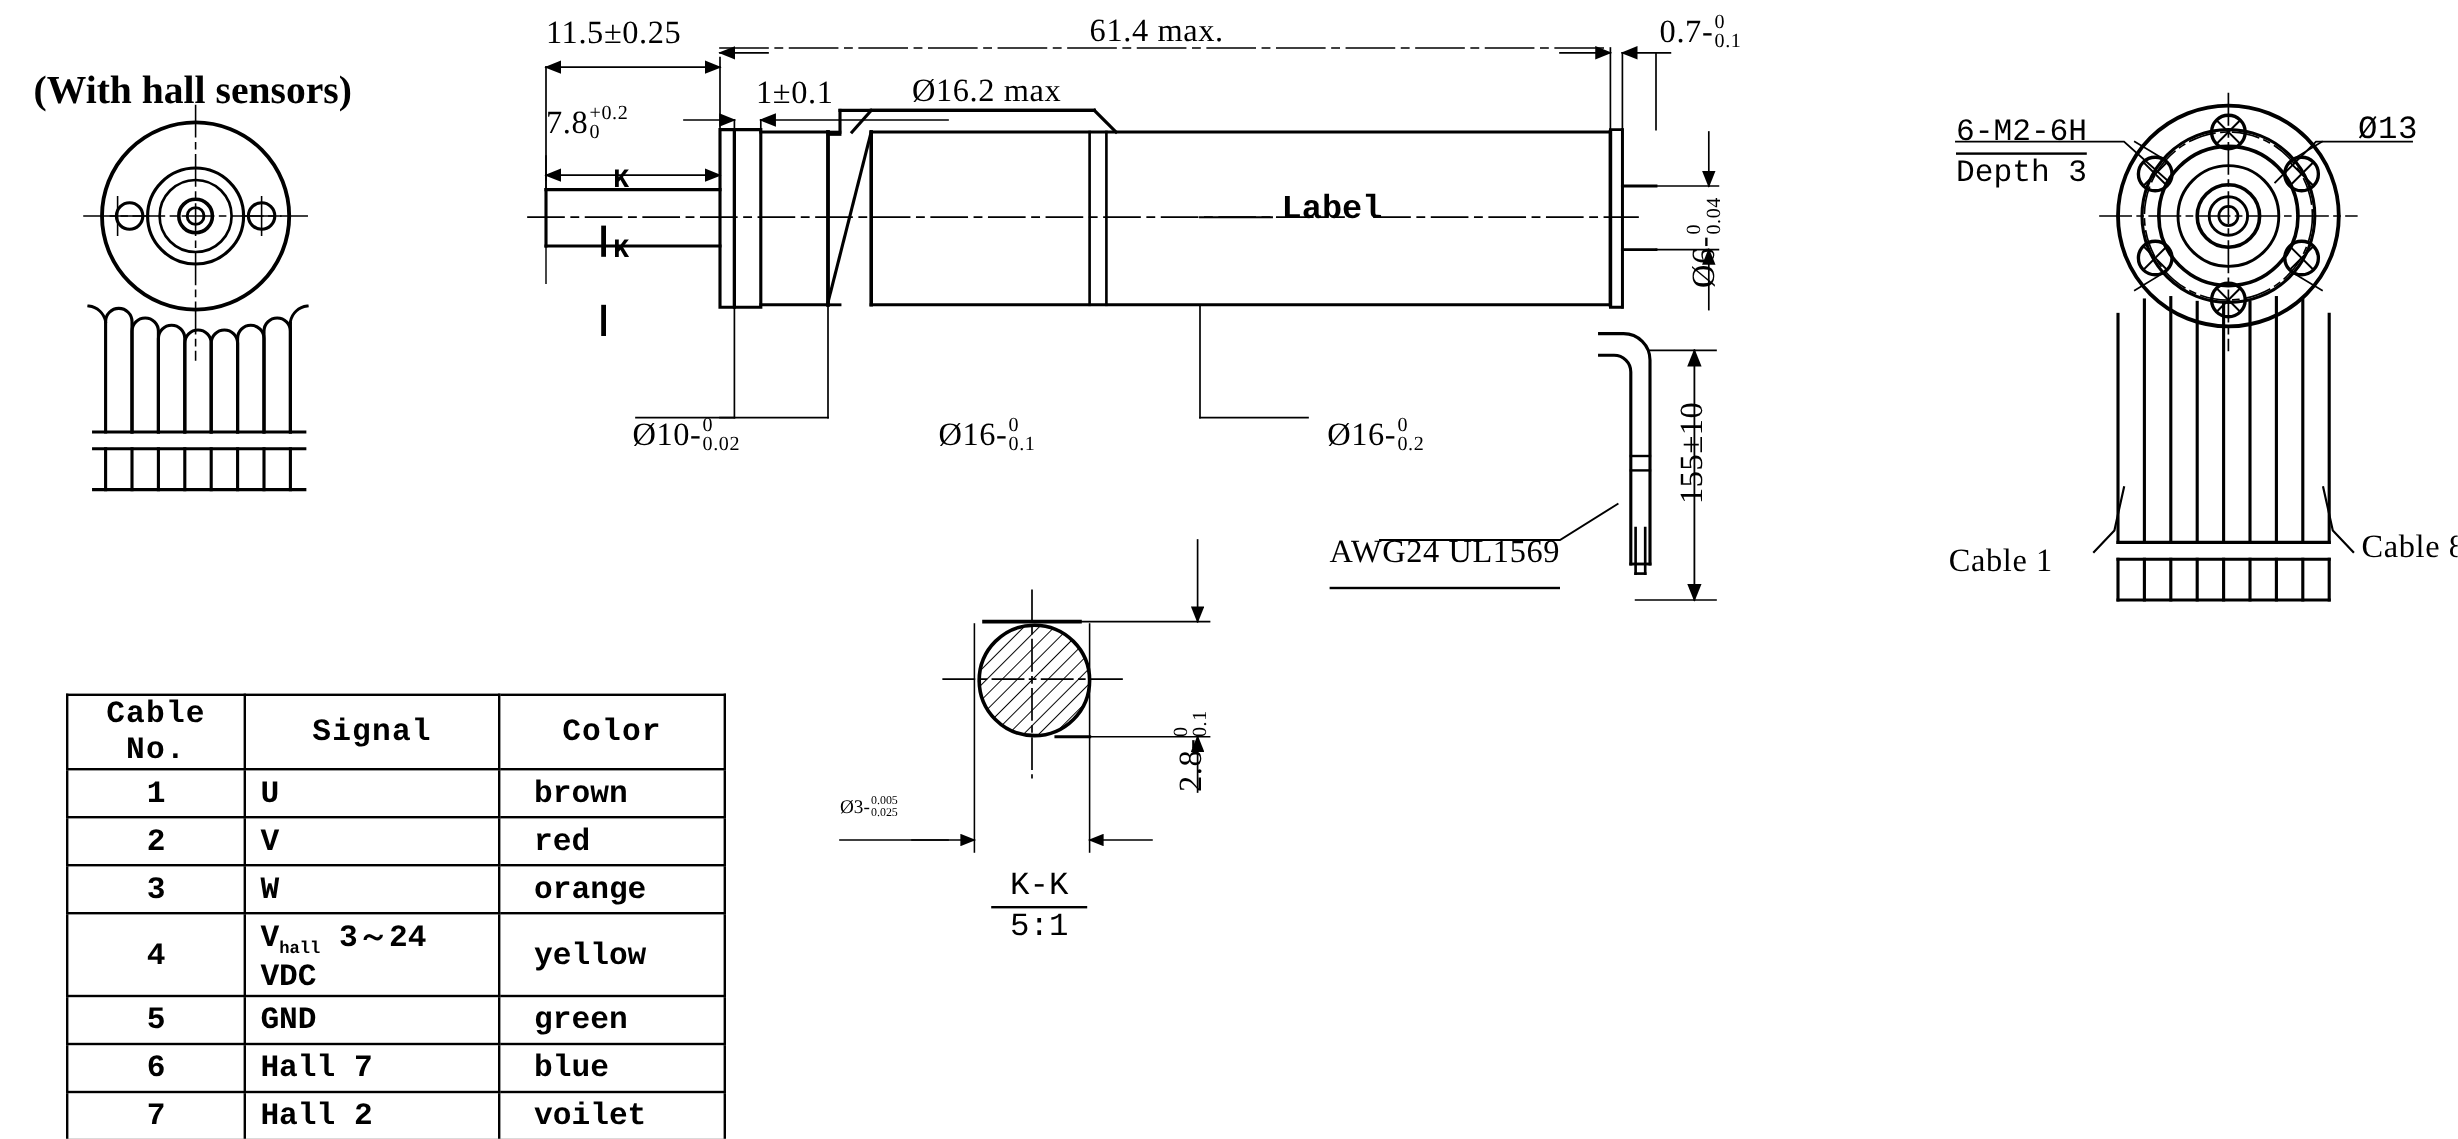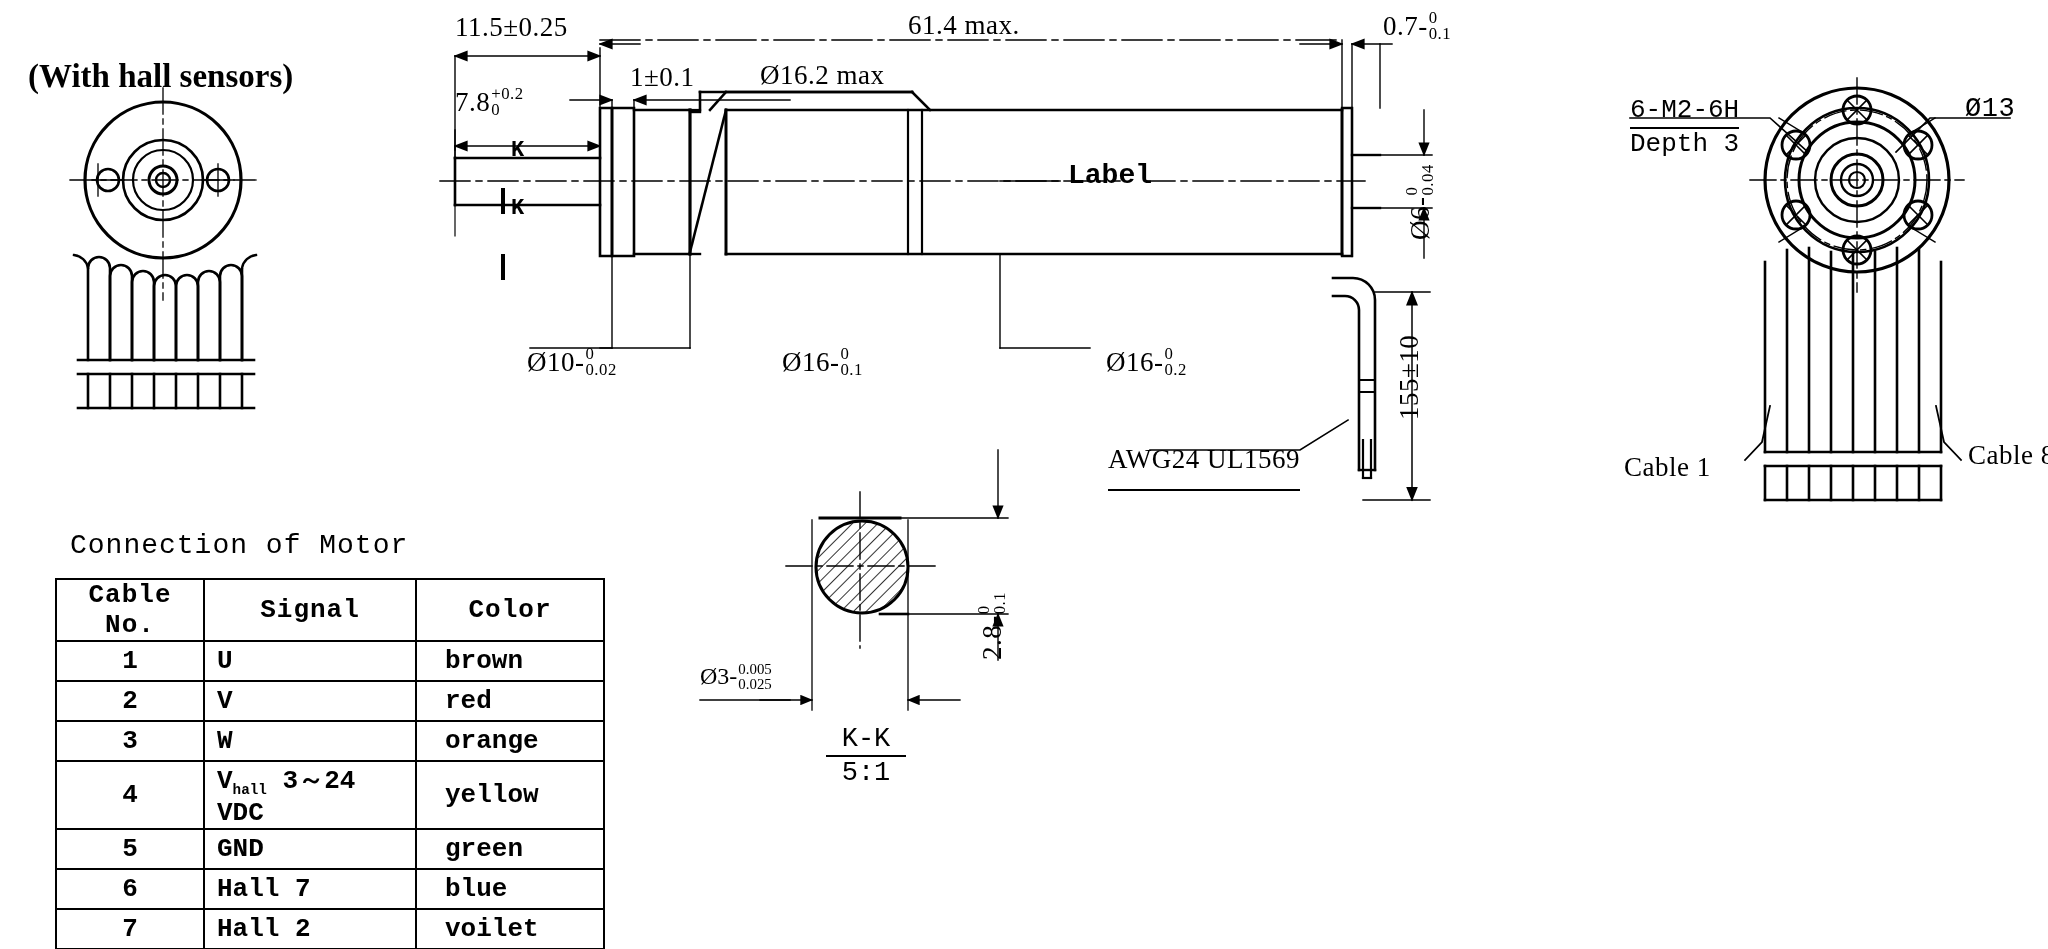--- a/index.html
+++ b/index.html
@@ -36,21 +36,21 @@
     line-height: 1;
   }
   .serif {
     font-family: "Liberation Serif", "DejaVu Serif", serif;
   }
   .dim {
     font-size: 27px;
     letter-spacing: 0.5px;
   }
   .dim-small {
-    font-size: 24px;
+    font-size: 16px;
   }
   .hall-title {
     font-size: 33px;
     font-weight: 600;
   }
   .label-big {
     font-size: 28px;
     font-weight: 700;
     font-family: Liberation Mono, monospace;
   }
@@ -499,21 +499,20 @@
   <div class="two-line" style="left:1630px; top:96px;">
     <span class="l1">6-M2-6H</span>
     <span class="l2">Depth 3</span>
   </div>
 
   <div class="txt dim" style="left:1965px; top:96px;">Ø13</div>
 
   <div class="txt serif dim" style="left:1624px; top:442px;margin-top:12px;">Cable 1</div>
   <div class="txt serif dim" style="left:1968px; top:442px;">Cable 8</div>
 
-  <div class="conn-title">Connection of Motor</div>
 
   <table class="conn">
     <thead>
       <tr>
         <th>Cable No.</th>
         <th>Signal</th>
         <th>Color</th>
       </tr>
     </thead>
     <tbody id="conn-body">

